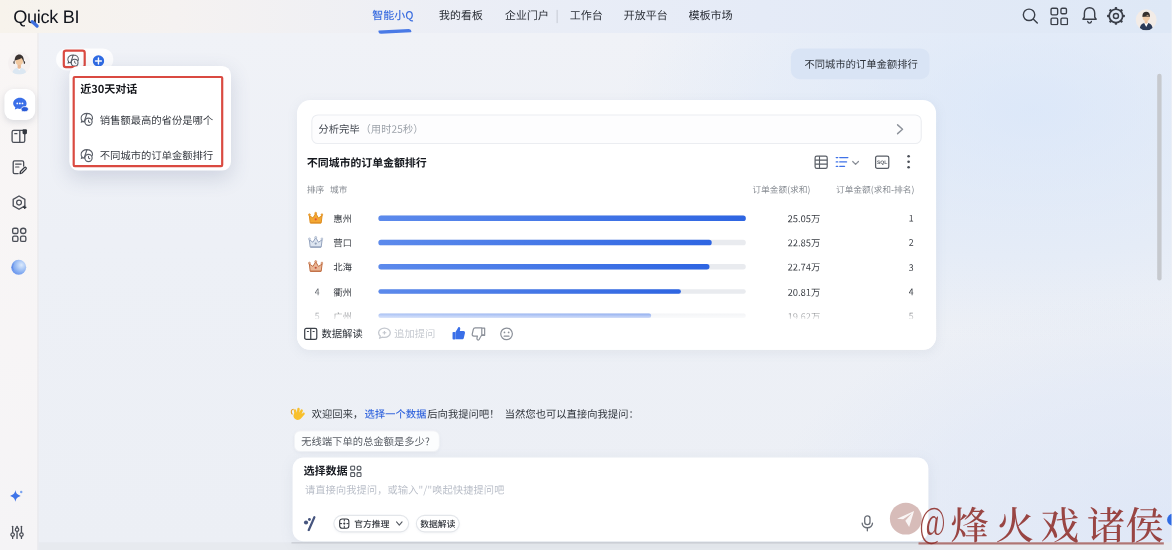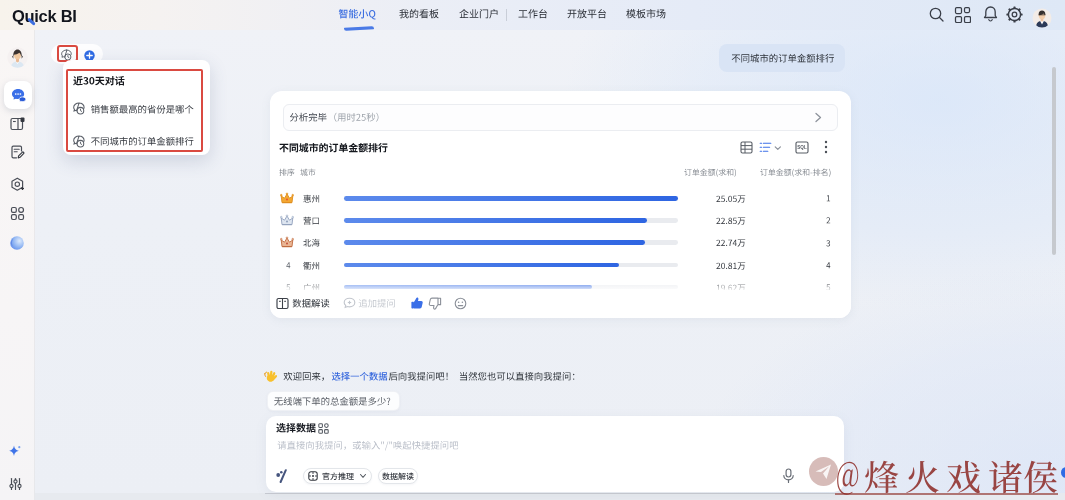--- a/index.html
+++ b/index.html
@@ -6,21 +6,21 @@
 .abs{position:absolute;}
 body{position:relative;background:#edf0f6;}
 </style></head><body>
 
 <div class="abs" style="left:0;top:0;width:1065px;height:30px;background:linear-gradient(90deg,#f7f3ec 0%,#f5f2f1 15%,#ebeef6 40%,#e5ebf7 65%,#dee8f6 100%);"></div>
 <div class="abs" style="left:0;top:30px;width:1065px;height:470px;background:linear-gradient(180deg,#f0f2f7 0%,#edf0f6 40%,#eceff5 100%);"></div>
 <div class="abs" style="left:0;top:30px;width:35px;height:470px;background:linear-gradient(180deg,#f9f6f5 0%,#f7f5f6 60%,#f5f4f6 100%);border-right:1px solid rgba(190,195,205,0.25);"></div>
 <div class="abs" style="left:560px;top:30px;width:505px;height:280px;background:radial-gradient(ellipse at 75% 25%,rgba(205,224,250,0.55) 0%,rgba(205,224,250,0.25) 45%,rgba(205,224,250,0) 70%);"></div>
 <div class="abs" style="left:700px;top:270px;width:365px;height:230px;background:radial-gradient(ellipse at 100% 90%,rgba(214,226,248,0.6) 0%,rgba(214,226,248,0.3) 45%,rgba(214,226,248,0) 72%);"></div>
 <div class="abs" style="left:35px;top:493px;width:1030px;height:7px;background:#e7eaef;"></div>
-<div class="abs" style="left:12px;top:6.5px;font-family:'Liberation Sans',sans-serif;font-weight:bold;font-size:16.5px;letter-spacing:-0.3px;color:#12151d;">Quick BI</div>
+<div class="abs" style="left:12px;top:6.5px;font-family:'Liberation Sans',sans-serif;font-weight:normal;font-size:16.5px;letter-spacing:-0.3px;color:#12151d;">Quick BI</div>
 <div class="abs" style="left:26.5px;top:19.5px;width:8.5px;height:3px;background:#3d6fe0;transform:rotate(42deg);border-radius:1.5px;"></div>
 <svg style="position:absolute;left:338.0px;top:5.8px" width="40" height="16" viewBox="0 -11.73 40 16.32">
     <path d="M6.4 -7.0H8.3V-5.0H6.4ZM5.5 -7.8V-4.1H9.2V-7.8ZM2.9 -1.1H7.4V-0.3H2.9ZM2.9 -1.8V-2.6H7.4V-1.8ZM1.9 -3.4V0.9H2.9V0.5H7.4V0.8H8.4V-3.4ZM2.5 -7.0V-6.5L2.5 -6.2H1.2C1.4 -6.4 1.6 -6.7 1.8 -7.0ZM1.6 -8.7C1.4 -7.9 1.0 -7.1 0.4 -6.6C0.6 -6.5 1.0 -6.3 1.2 -6.2H0.5V-5.4H2.3C2.1 -4.9 1.6 -4.3 0.4 -3.8C0.6 -3.6 0.9 -3.3 1.0 -3.1C2.0 -3.6 2.6 -4.1 2.9 -4.7C3.4 -4.4 4.1 -3.9 4.4 -3.6L5.1 -4.3C4.8 -4.5 3.7 -5.1 3.3 -5.3L3.3 -5.4H5.1V-6.2H3.4L3.4 -6.5V-7.0H4.9V-7.8H2.2C2.3 -8.0 2.4 -8.3 2.4 -8.5Z M14.0 -4.2V-3.4H12.1V-4.2ZM11.2 -5.0V0.8H12.1V-1.2H14.0V-0.2C14.0 -0.1 13.9 -0.0 13.8 -0.0C13.7 -0.0 13.2 -0.0 12.8 -0.0C12.9 0.2 13.1 0.6 13.1 0.8C13.7 0.8 14.2 0.8 14.5 0.7C14.8 0.5 14.9 0.3 14.9 -0.2V-5.0ZM12.1 -2.7H14.0V-1.9H12.1ZM18.9 -7.9C18.4 -7.6 17.5 -7.3 16.7 -7.0V-8.6H15.8V-5.3C15.8 -4.4 16.1 -4.1 17.1 -4.1C17.4 -4.1 18.5 -4.1 18.7 -4.1C19.6 -4.1 19.9 -4.4 20.0 -5.7C19.7 -5.8 19.3 -5.9 19.1 -6.1C19.1 -5.1 19.0 -4.9 18.7 -4.9C18.4 -4.9 17.5 -4.9 17.3 -4.9C16.8 -4.9 16.7 -5.0 16.7 -5.3V-6.2C17.7 -6.5 18.7 -6.8 19.5 -7.2ZM19.0 -3.3C18.5 -3.0 17.6 -2.6 16.8 -2.3V-3.8H15.8V-0.5C15.8 0.5 16.1 0.8 17.2 0.8C17.4 0.8 18.6 0.8 18.8 0.8C19.7 0.8 20.0 0.4 20.1 -1.0C19.8 -1.1 19.4 -1.2 19.2 -1.4C19.2 -0.3 19.1 -0.1 18.7 -0.1C18.5 -0.1 17.5 -0.1 17.3 -0.1C16.9 -0.1 16.8 -0.1 16.8 -0.5V-1.5C17.8 -1.8 18.8 -2.2 19.6 -2.6ZM11.1 -5.6C11.3 -5.7 11.7 -5.7 14.3 -5.9C14.4 -5.7 14.5 -5.6 14.5 -5.4L15.4 -5.8C15.2 -6.4 14.7 -7.3 14.1 -8.0L13.3 -7.7C13.6 -7.4 13.8 -7.0 14.0 -6.7L12.1 -6.5C12.5 -7.1 12.9 -7.7 13.2 -8.4L12.2 -8.6C11.9 -7.9 11.4 -7.1 11.2 -6.9C11.1 -6.7 10.9 -6.5 10.7 -6.5C10.9 -6.2 11.0 -5.8 11.1 -5.6Z M25.0 -8.5V-0.4C25.0 -0.2 24.9 -0.1 24.7 -0.1C24.5 -0.1 23.8 -0.1 23.0 -0.2C23.2 0.1 23.4 0.6 23.4 0.9C24.4 0.9 25.1 0.8 25.5 0.7C25.9 0.5 26.1 0.2 26.1 -0.4V-8.5ZM27.5 -5.8C28.3 -4.4 29.1 -2.4 29.3 -1.2L30.4 -1.6C30.1 -2.9 29.3 -4.7 28.4 -6.2ZM22.3 -6.1C22.1 -4.7 21.6 -3.0 20.7 -1.9C21.0 -1.8 21.4 -1.6 21.6 -1.4C22.5 -2.5 23.1 -4.4 23.4 -5.9Z M34.4 -0.8C33.2 -0.8 32.4 -2.0 32.4 -3.8C32.4 -5.5 33.2 -6.6 34.4 -6.6C35.7 -6.6 36.5 -5.5 36.5 -3.8C36.5 -2.0 35.7 -0.8 34.4 -0.8ZM36.8 2.0C37.3 2.0 37.7 1.9 38.0 1.8L37.7 0.9C37.5 0.9 37.3 1.0 36.9 1.0C36.2 1.0 35.5 0.7 35.2 0.1C36.7 -0.3 37.7 -1.7 37.7 -3.8C37.7 -6.2 36.4 -7.6 34.4 -7.6C32.5 -7.6 31.2 -6.2 31.2 -3.8C31.2 -1.6 32.3 -0.2 33.9 0.1C34.4 1.2 35.4 2.0 36.8 2.0Z" fill="#3d6fe0"></path>
   </svg>
 <div class="abs" style="left:344px;top:26.5px;width:30px;height:3.2px;background:#4a7ae6;border-radius:2px 8px 2px 8px;transform:rotate(-3deg);"></div>
 <svg style="position:absolute;left:399.0px;top:6.0px" width="42" height="16" viewBox="0 -11.50 42 16.00">
     <path d="M7.0 -7.7C7.6 -7.2 8.3 -6.5 8.6 -6.0L9.2 -6.5C8.9 -6.9 8.2 -7.6 7.6 -8.1ZM8.3 -4.3C8.0 -3.6 7.5 -3.0 7.0 -2.4C6.8 -3.1 6.7 -3.9 6.6 -4.7H9.5V-5.4H6.5C6.4 -6.3 6.4 -7.3 6.4 -8.3H5.6C5.6 -7.3 5.7 -6.4 5.7 -5.4H3.5V-7.2C4.1 -7.3 4.6 -7.5 5.1 -7.7L4.6 -8.3C3.6 -7.9 2.0 -7.6 0.6 -7.4C0.7 -7.2 0.8 -6.9 0.8 -6.7C1.4 -6.8 2.1 -6.9 2.7 -7.0V-5.4H0.6V-4.7H2.7V-3.0L0.4 -2.5L0.6 -1.8L2.7 -2.2V-0.2C2.7 0.0 2.6 0.1 2.5 0.1C2.3 0.1 1.7 0.1 1.1 0.1C1.2 0.3 1.3 0.6 1.3 0.8C2.2 0.8 2.7 0.8 3.0 0.7C3.3 0.6 3.5 0.3 3.5 -0.2V-2.4L5.3 -2.8L5.2 -3.5L3.5 -3.1V-4.7H5.8C5.9 -3.6 6.1 -2.6 6.4 -1.8C5.7 -1.1 4.8 -0.6 4.0 -0.2C4.2 -0.0 4.4 0.2 4.5 0.4C5.3 0.0 6.0 -0.5 6.6 -1.1C7.1 0.1 7.7 0.8 8.5 0.8C9.2 0.8 9.5 0.3 9.7 -1.3C9.5 -1.4 9.2 -1.6 9.0 -1.7C9.0 -0.4 8.8 0.1 8.6 0.1C8.1 0.1 7.6 -0.6 7.2 -1.6C7.9 -2.3 8.5 -3.1 9.0 -4.0Z M15.5 -4.2C16.1 -3.5 16.8 -2.5 17.1 -1.9L17.7 -2.3C17.4 -2.9 16.7 -3.9 16.1 -4.6ZM12.4 -8.4C12.3 -7.9 12.2 -7.3 12.0 -6.8H10.9V0.5H11.6V-0.2H14.4V-6.8H12.7C12.8 -7.2 13.0 -7.8 13.2 -8.3ZM11.6 -6.1H13.7V-4.0H11.6ZM11.6 -0.9V-3.4H13.7V-0.9ZM16.0 -8.4C15.7 -7.1 15.1 -5.7 14.4 -4.8C14.6 -4.7 14.9 -4.5 15.1 -4.4C15.4 -4.8 15.7 -5.5 16.0 -6.1H18.6C18.4 -2.1 18.3 -0.6 18.0 -0.2C17.8 -0.1 17.7 -0.1 17.5 -0.1C17.3 -0.1 16.7 -0.1 16.0 -0.1C16.2 0.1 16.3 0.4 16.3 0.6C16.9 0.6 17.4 0.6 17.8 0.6C18.1 0.6 18.4 0.5 18.6 0.2C19.0 -0.3 19.1 -1.9 19.3 -6.4C19.3 -6.5 19.3 -6.8 19.3 -6.8H16.3C16.4 -7.3 16.6 -7.8 16.7 -8.3Z M23.3 -2.1H27.7V-1.4H23.3ZM23.3 -2.7V-3.4H27.7V-2.7ZM23.3 -0.9H27.7V-0.2H23.3ZM28.3 -8.3C26.7 -8.0 23.6 -7.9 21.2 -7.8C21.2 -7.7 21.3 -7.4 21.3 -7.2C22.2 -7.2 23.1 -7.3 24.1 -7.3C24.0 -7.1 23.9 -6.9 23.9 -6.6H21.3V-6.0H23.6C23.5 -5.8 23.4 -5.5 23.3 -5.3H20.6V-4.7H23.0C22.3 -3.6 21.5 -2.7 20.3 -2.0C20.5 -1.9 20.7 -1.6 20.8 -1.4C21.5 -1.8 22.1 -2.3 22.6 -2.9V0.8H23.3V0.4H27.7V0.8H28.4V-4.0H23.4C23.6 -4.2 23.7 -4.4 23.8 -4.7H29.4V-5.3H24.1C24.2 -5.5 24.4 -5.8 24.5 -6.0H28.8V-6.6H24.7L24.9 -7.4C26.4 -7.4 27.7 -7.6 28.7 -7.8Z M32.0 -8.4V-6.5H30.6V-5.8H31.9C31.6 -4.4 31.0 -2.8 30.3 -2.0C30.4 -1.8 30.6 -1.4 30.7 -1.2C31.2 -1.9 31.6 -3.1 32.0 -4.2V0.8H32.7V-4.6C32.9 -4.0 33.3 -3.4 33.4 -3.1L33.9 -3.7C33.7 -4.0 32.9 -5.1 32.7 -5.5V-5.8H33.9V-6.5H32.7V-8.4ZM38.8 -8.2C37.8 -7.8 35.9 -7.5 34.3 -7.5V-5.0C34.3 -3.4 34.2 -1.2 33.1 0.4C33.2 0.5 33.5 0.7 33.7 0.8C34.8 -0.8 35.0 -3.1 35.0 -4.8H35.3C35.6 -3.5 36.0 -2.4 36.6 -1.4C36.0 -0.7 35.2 -0.2 34.4 0.2C34.6 0.3 34.8 0.6 34.9 0.8C35.7 0.4 36.4 -0.1 37.1 -0.8C37.6 -0.1 38.3 0.5 39.1 0.8C39.3 0.6 39.5 0.3 39.7 0.2C38.8 -0.1 38.1 -0.7 37.6 -1.4C38.3 -2.4 38.8 -3.7 39.1 -5.3L38.6 -5.5L38.5 -5.4H35.0V-6.9C36.5 -7.0 38.2 -7.2 39.3 -7.6ZM38.3 -4.8C38.0 -3.7 37.6 -2.8 37.1 -2.0C36.6 -2.8 36.2 -3.8 36.0 -4.8Z" fill="#2a2e36"></path>
   </svg>
 <svg style="position:absolute;left:459.0px;top:6.0px" width="42" height="16" viewBox="0 -11.50 42 16.00">
     <path d="M2.1 -3.9V-0.2H0.8V0.5H9.3V-0.2H5.5V-2.7H8.4V-3.4H5.5V-5.7H4.7V-0.2H2.8V-3.9ZM5.0 -8.5C4.0 -7.0 2.2 -5.6 0.3 -4.8C0.5 -4.7 0.7 -4.4 0.8 -4.2C2.4 -4.9 3.9 -6.0 5.0 -7.3C6.3 -5.8 7.7 -4.9 9.2 -4.2C9.3 -4.4 9.5 -4.7 9.7 -4.8C8.2 -5.5 6.7 -6.4 5.4 -7.9L5.7 -8.2Z M18.5 -6.1C18.1 -5.0 17.4 -3.5 16.9 -2.6L17.5 -2.3C18.1 -3.2 18.7 -4.6 19.2 -5.8ZM10.8 -5.9C11.3 -4.8 11.9 -3.2 12.2 -2.4L12.9 -2.6C12.7 -3.5 12.0 -5.0 11.5 -6.1ZM15.9 -8.3V-0.5H14.2V-8.3H13.4V-0.5H10.6V0.3H19.4V-0.5H16.6V-8.3Z M21.3 -8.1C21.8 -7.5 22.4 -6.7 22.7 -6.2L23.3 -6.6C23.0 -7.1 22.4 -7.9 21.9 -8.4ZM20.9 -6.4V0.8H21.7V-6.4ZM23.6 -8.0V-7.3H28.4V-0.2C28.4 0.0 28.3 0.1 28.1 0.1C27.9 0.1 27.2 0.1 26.4 0.1C26.6 0.3 26.7 0.6 26.7 0.8C27.7 0.8 28.3 0.8 28.6 0.7C29.0 0.5 29.1 0.3 29.1 -0.2V-8.0Z M32.5 -6.2H37.7V-4.1H32.5L32.5 -4.7ZM34.4 -8.3C34.6 -7.8 34.8 -7.3 35.0 -6.9H31.7V-4.7C31.7 -3.2 31.6 -1.1 30.3 0.4C30.5 0.5 30.9 0.7 31.0 0.9C32.0 -0.3 32.3 -2.0 32.4 -3.4H37.7V-2.8H38.5V-6.9H35.3L35.7 -7.0C35.6 -7.4 35.4 -8.0 35.1 -8.4Z" fill="#2a2e36"></path>

